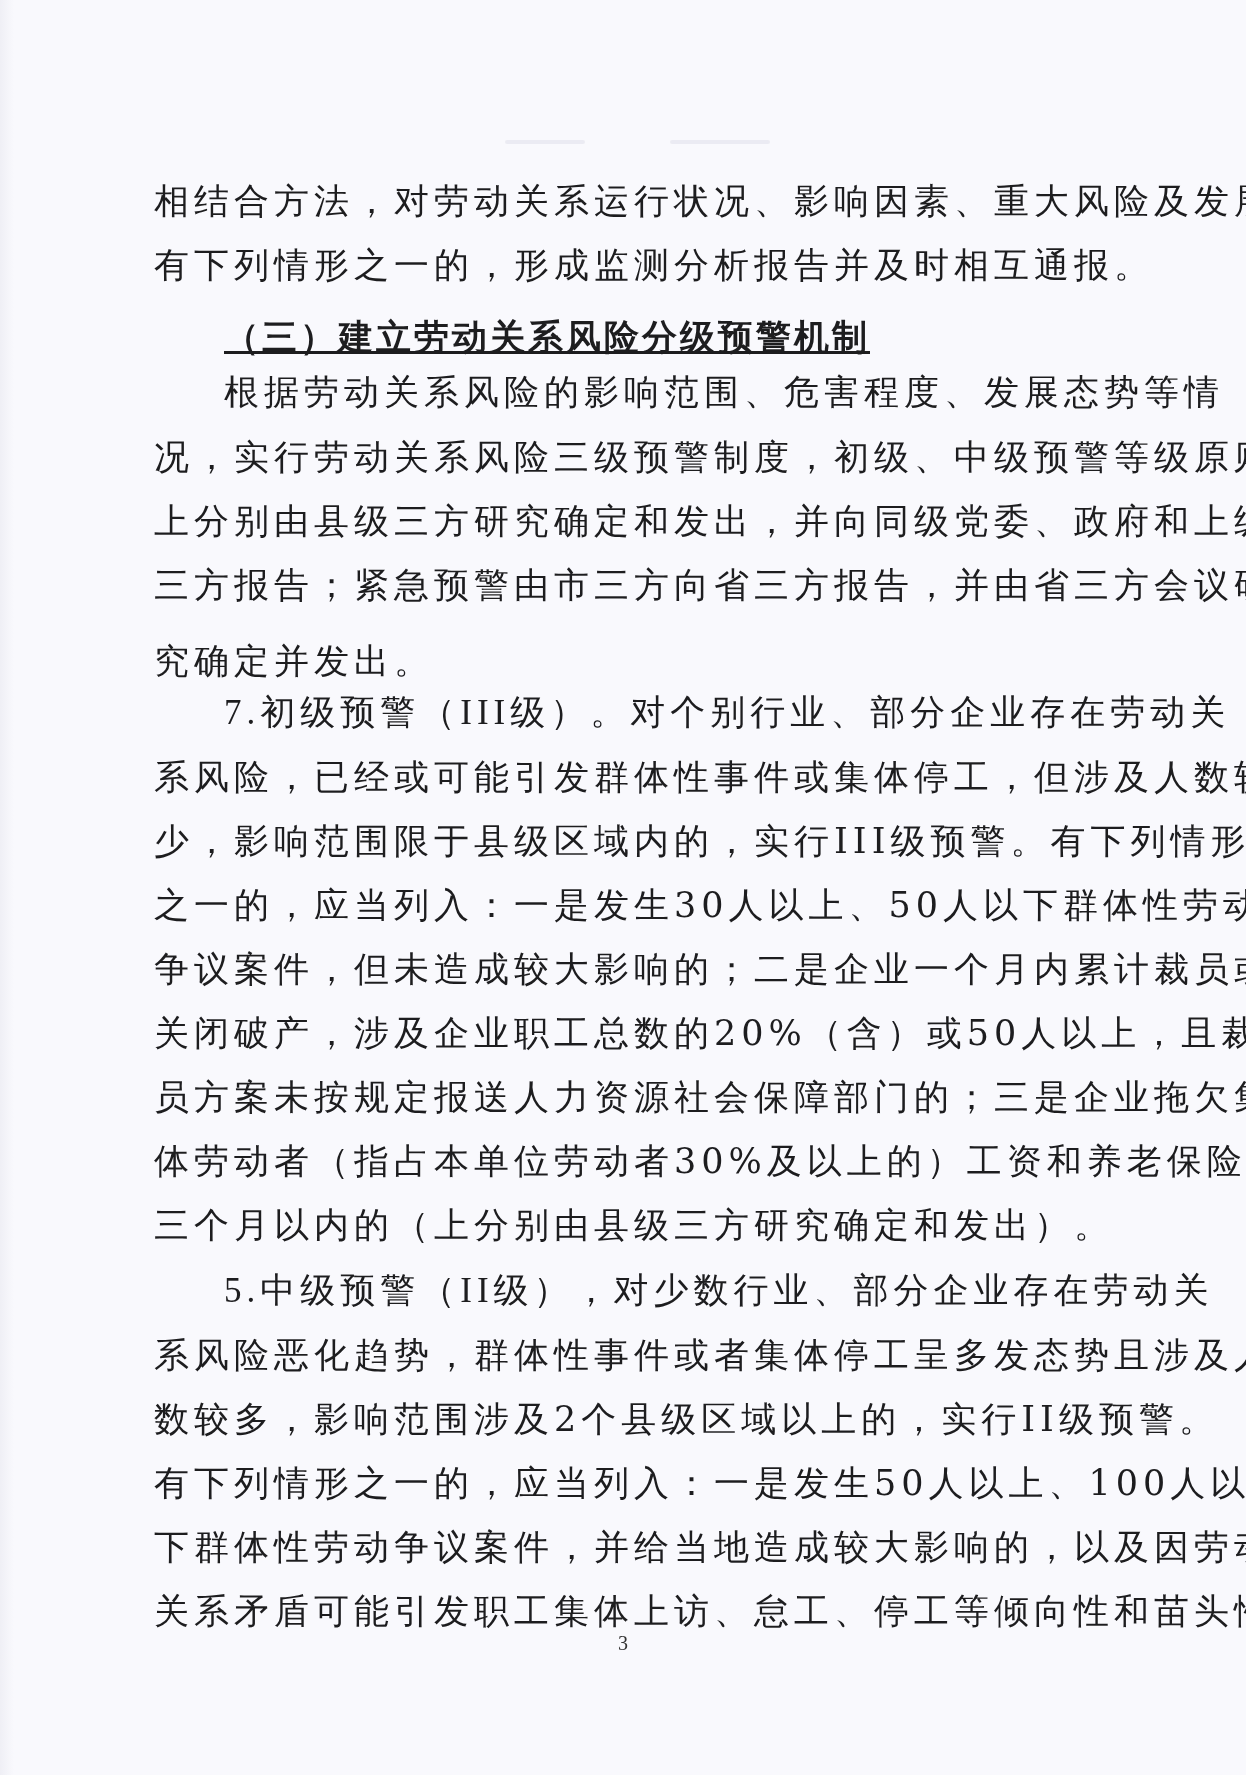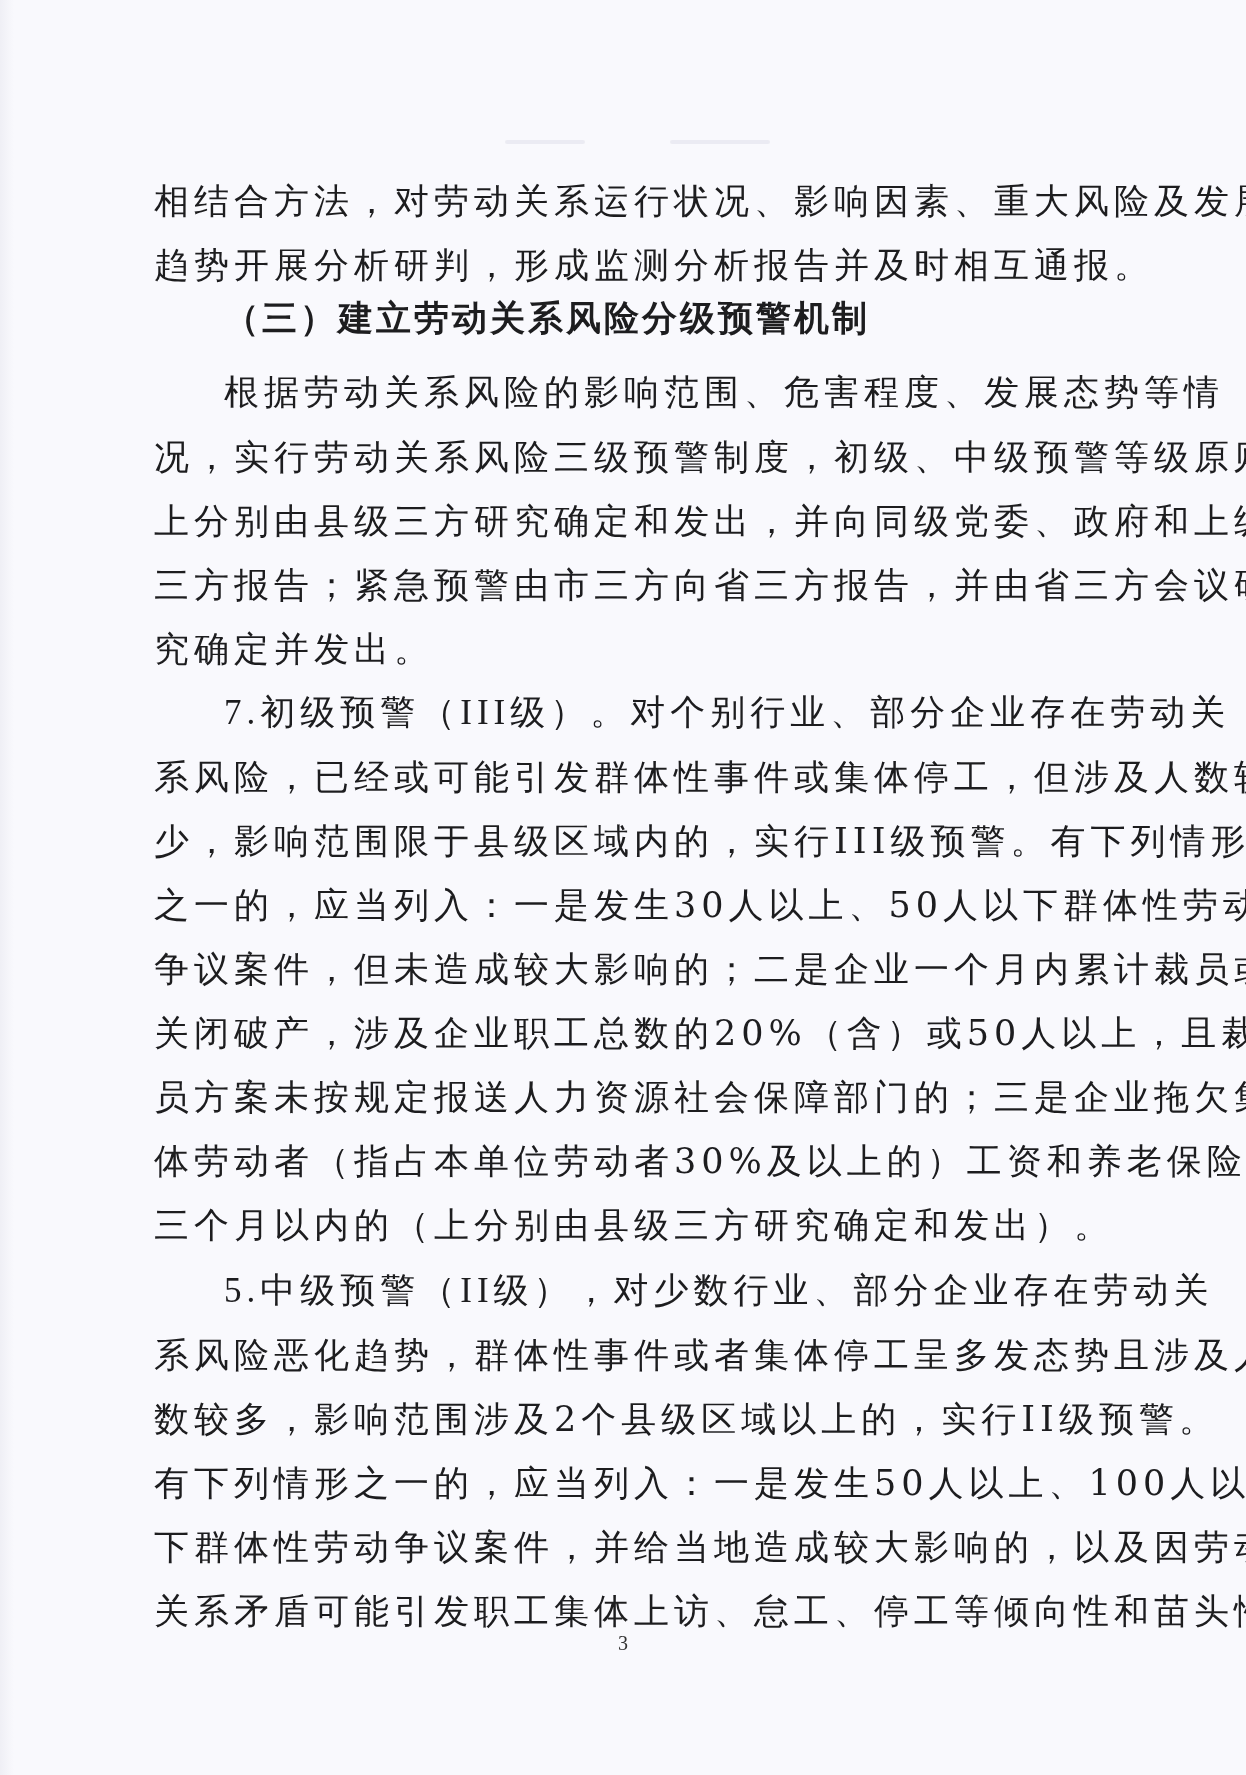--- a/index.html
+++ b/index.html
@@ -73,27 +73,27 @@
 </head>
 <body>
 
 <div class="page">
   <div class="left-shadow"></div>
   <div class="header-smudge" style="left:505px; width:80px;"></div>
   <div class="header-smudge" style="left:670px; width:100px;"></div>
 
   <div class="text-block">
     <div class="line" style="top:0px;">相结合方法，对劳动关系运行状况、影响因素、重大风险及发展</div>
-    <div class="line" style="top:64px;">趋势开展分析研判，形成监测分析报告并及时相互通报。</div>
-    <div class="line heading indent" style="top:117px;">（三）建立劳动关系风险分级预警机制</div>
+    <div class="line" style="top:64px;">有下列情形之一的，形成监测分析报告并及时相互通报。</div>
+    <div class="line heading indent" style="top:136px;text-decoration:underline;">（三）建立劳动关系风险分级预警机制</div>
     <div class="line indent" style="top:192px;">根据劳动关系风险的影响范围、危害程度、发展态势等情</div>
     <div class="line" style="top:256px;">况，实行劳动关系风险三级预警制度，初级、中级预警等级原则</div>
     <div class="line" style="top:320px;">上分别由县级三方研究确定和发出，并向同级党委、政府和上级</div>
     <div class="line" style="top:384px;">三方报告；紧急预警由市三方向省三方报告，并由省三方会议研</div>
-    <div class="line" style="top:448px;">究确定并发出。</div>
+    <div class="line" style="top:460px;">究确定并发出。</div>
     <div class="line indent" style="top:512px;">7.初级预警（III级）。对个别行业、部分企业存在劳动关</div>
     <div class="line" style="top:576px;">系风险，已经或可能引发群体性事件或集体停工，但涉及人数较</div>
     <div class="line" style="top:640px;">少，影响范围限于县级区域内的，实行III级预警。有下列情形</div>
     <div class="line" style="top:704px;">之一的，应当列入：一是发生30人以上、50人以下群体性劳动</div>
     <div class="line" style="top:768px;">争议案件，但未造成较大影响的；二是企业一个月内累计裁员或</div>
     <div class="line" style="top:832px;">关闭破产，涉及企业职工总数的20%（含）或50人以上，且裁</div>
     <div class="line" style="top:896px;">员方案未按规定报送人力资源社会保障部门的；三是企业拖欠集</div>
     <div class="line" style="top:960px;">体劳动者（指占本单位劳动者30%及以上的）工资和养老保险费</div>
     <div class="line" style="top:1024px;">三个月以内的（上分别由县级三方研究确定和发出）。</div>
     <div class="line indent" style="top:1090px;">5.中级预警（II级），对少数行业、部分企业存在劳动关</div>

